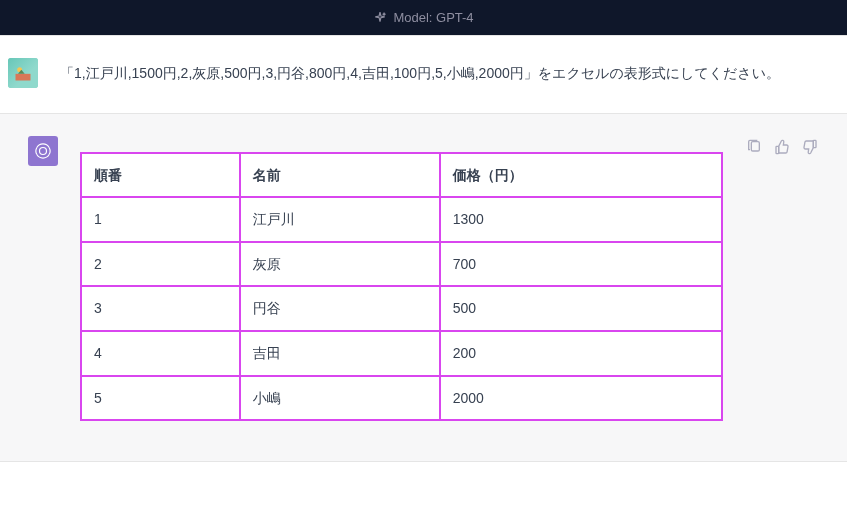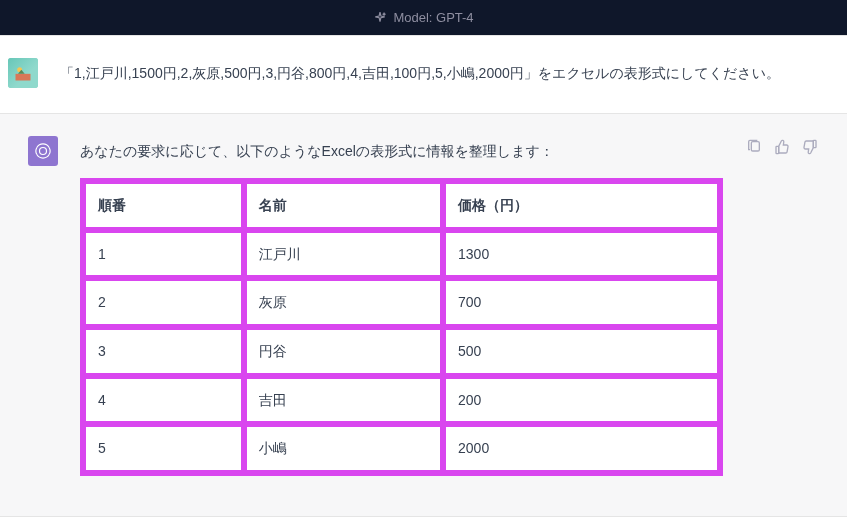--- a/index.html
+++ b/index.html
@@ -48,21 +48,21 @@
     color:#acacbe;
   }
   .action-btn { width:18px; height:18px; display:inline-flex; align-items:center; justify-content:center; cursor:pointer; }
   table.excel {
     border-collapse: collapse;
     width: 100%;
     margin: 14px 0 18px 0;
     font-size: 14px;
   }
   table.excel th, table.excel td {
-    border: 6px solid #d946ef;
+    border: 2px solid #d946ef;
     text-align: left;
     padding: 8px 12px;
     color:#374151;
   }
   table.excel th {
     background: #ffffff;
     font-weight: 600;
   }
   table.excel tr:nth-child(even) td { background:#ffffff; }
   table.excel tr:nth-child(odd) td { background:#ffffff; }
@@ -100,21 +100,20 @@
       <circle cx="12" cy="12" r="4.2"></circle>
       <path d="M12 3.5 a8.5 8.5 0 0 1 7.36 4.25"></path>
       <path d="M19.36 7.75 a8.5 8.5 0 0 1 0 8.5"></path>
       <path d="M19.36 16.25 a8.5 8.5 0 0 1 -7.36 4.25"></path>
       <path d="M12 20.5 a8.5 8.5 0 0 1 -7.36 -4.25"></path>
       <path d="M4.64 16.25 a8.5 8.5 0 0 1 0 -8.5"></path>
       <path d="M4.64 7.75 a8.5 8.5 0 0 1 7.36 -4.25"></path>
     </svg>
   </div>
   <div class="msg-body">
-    <p>あなたの要求に応じて、以下のようなExcelの表形式に情報を整理します：</p>
 
     <table class="excel">
       <thead>
         <tr>
           <th>順番</th>
           <th>名前</th>
           <th>価格（円）</th>
         </tr>
       </thead>
       <tbody>

